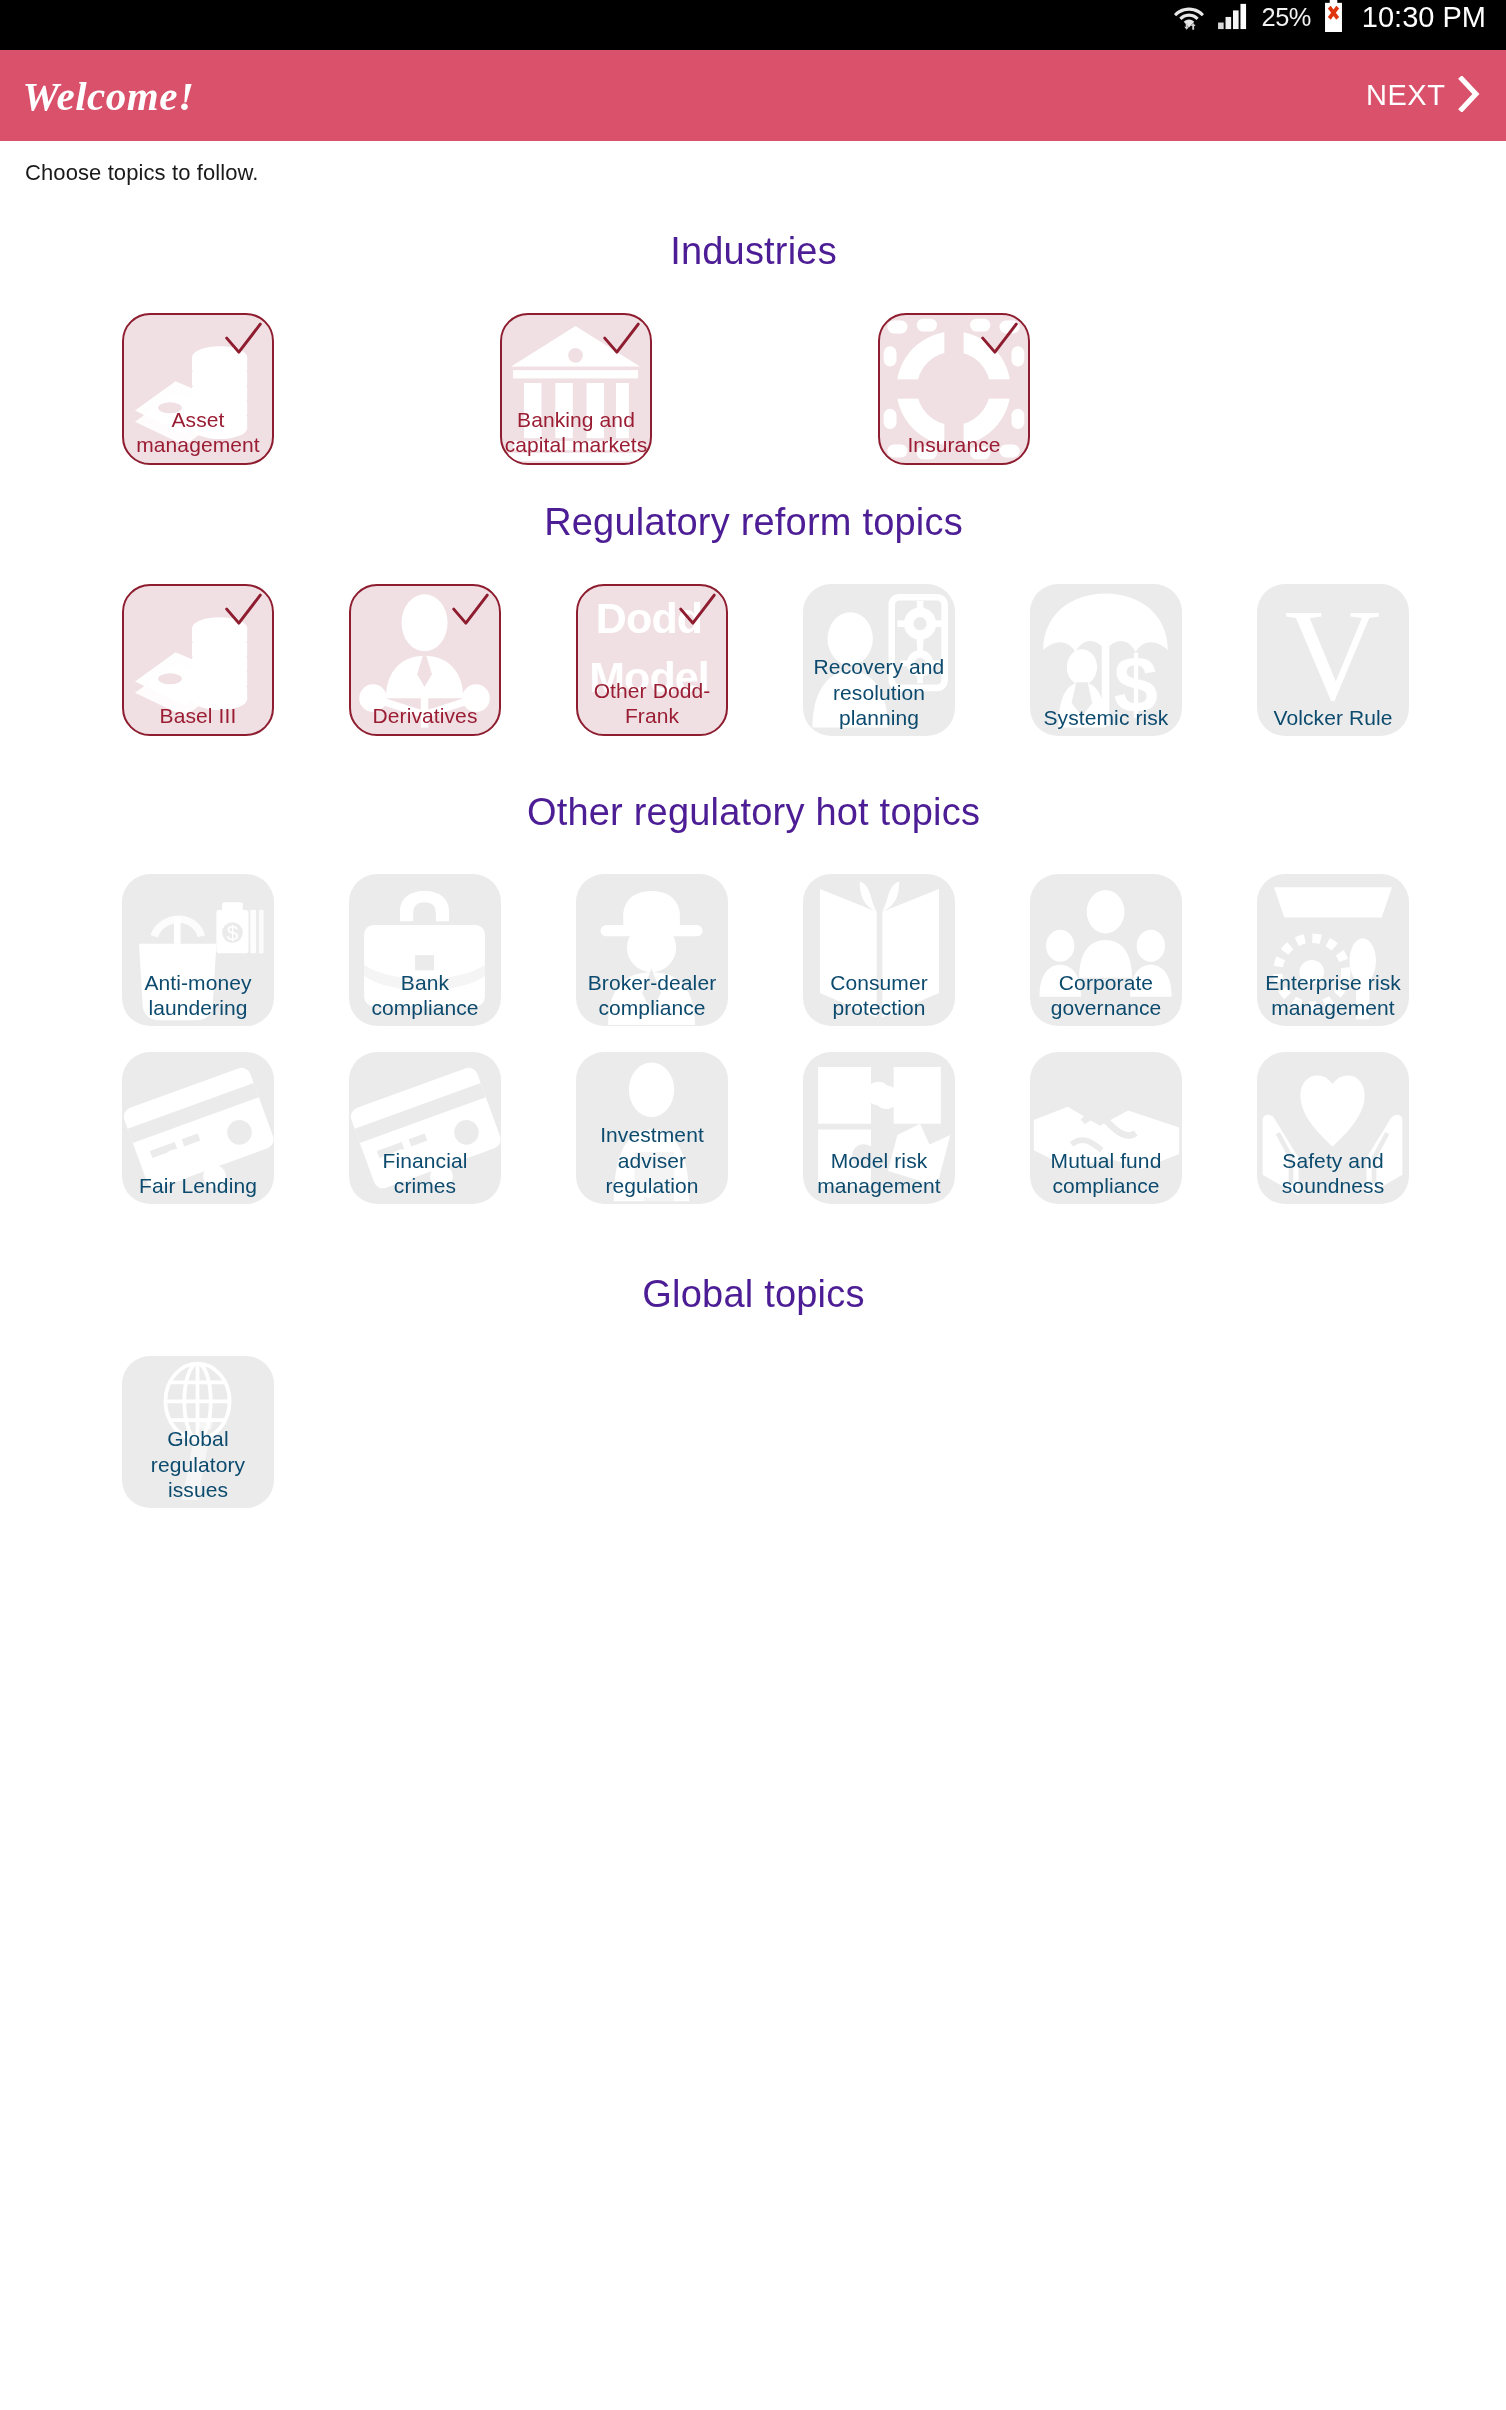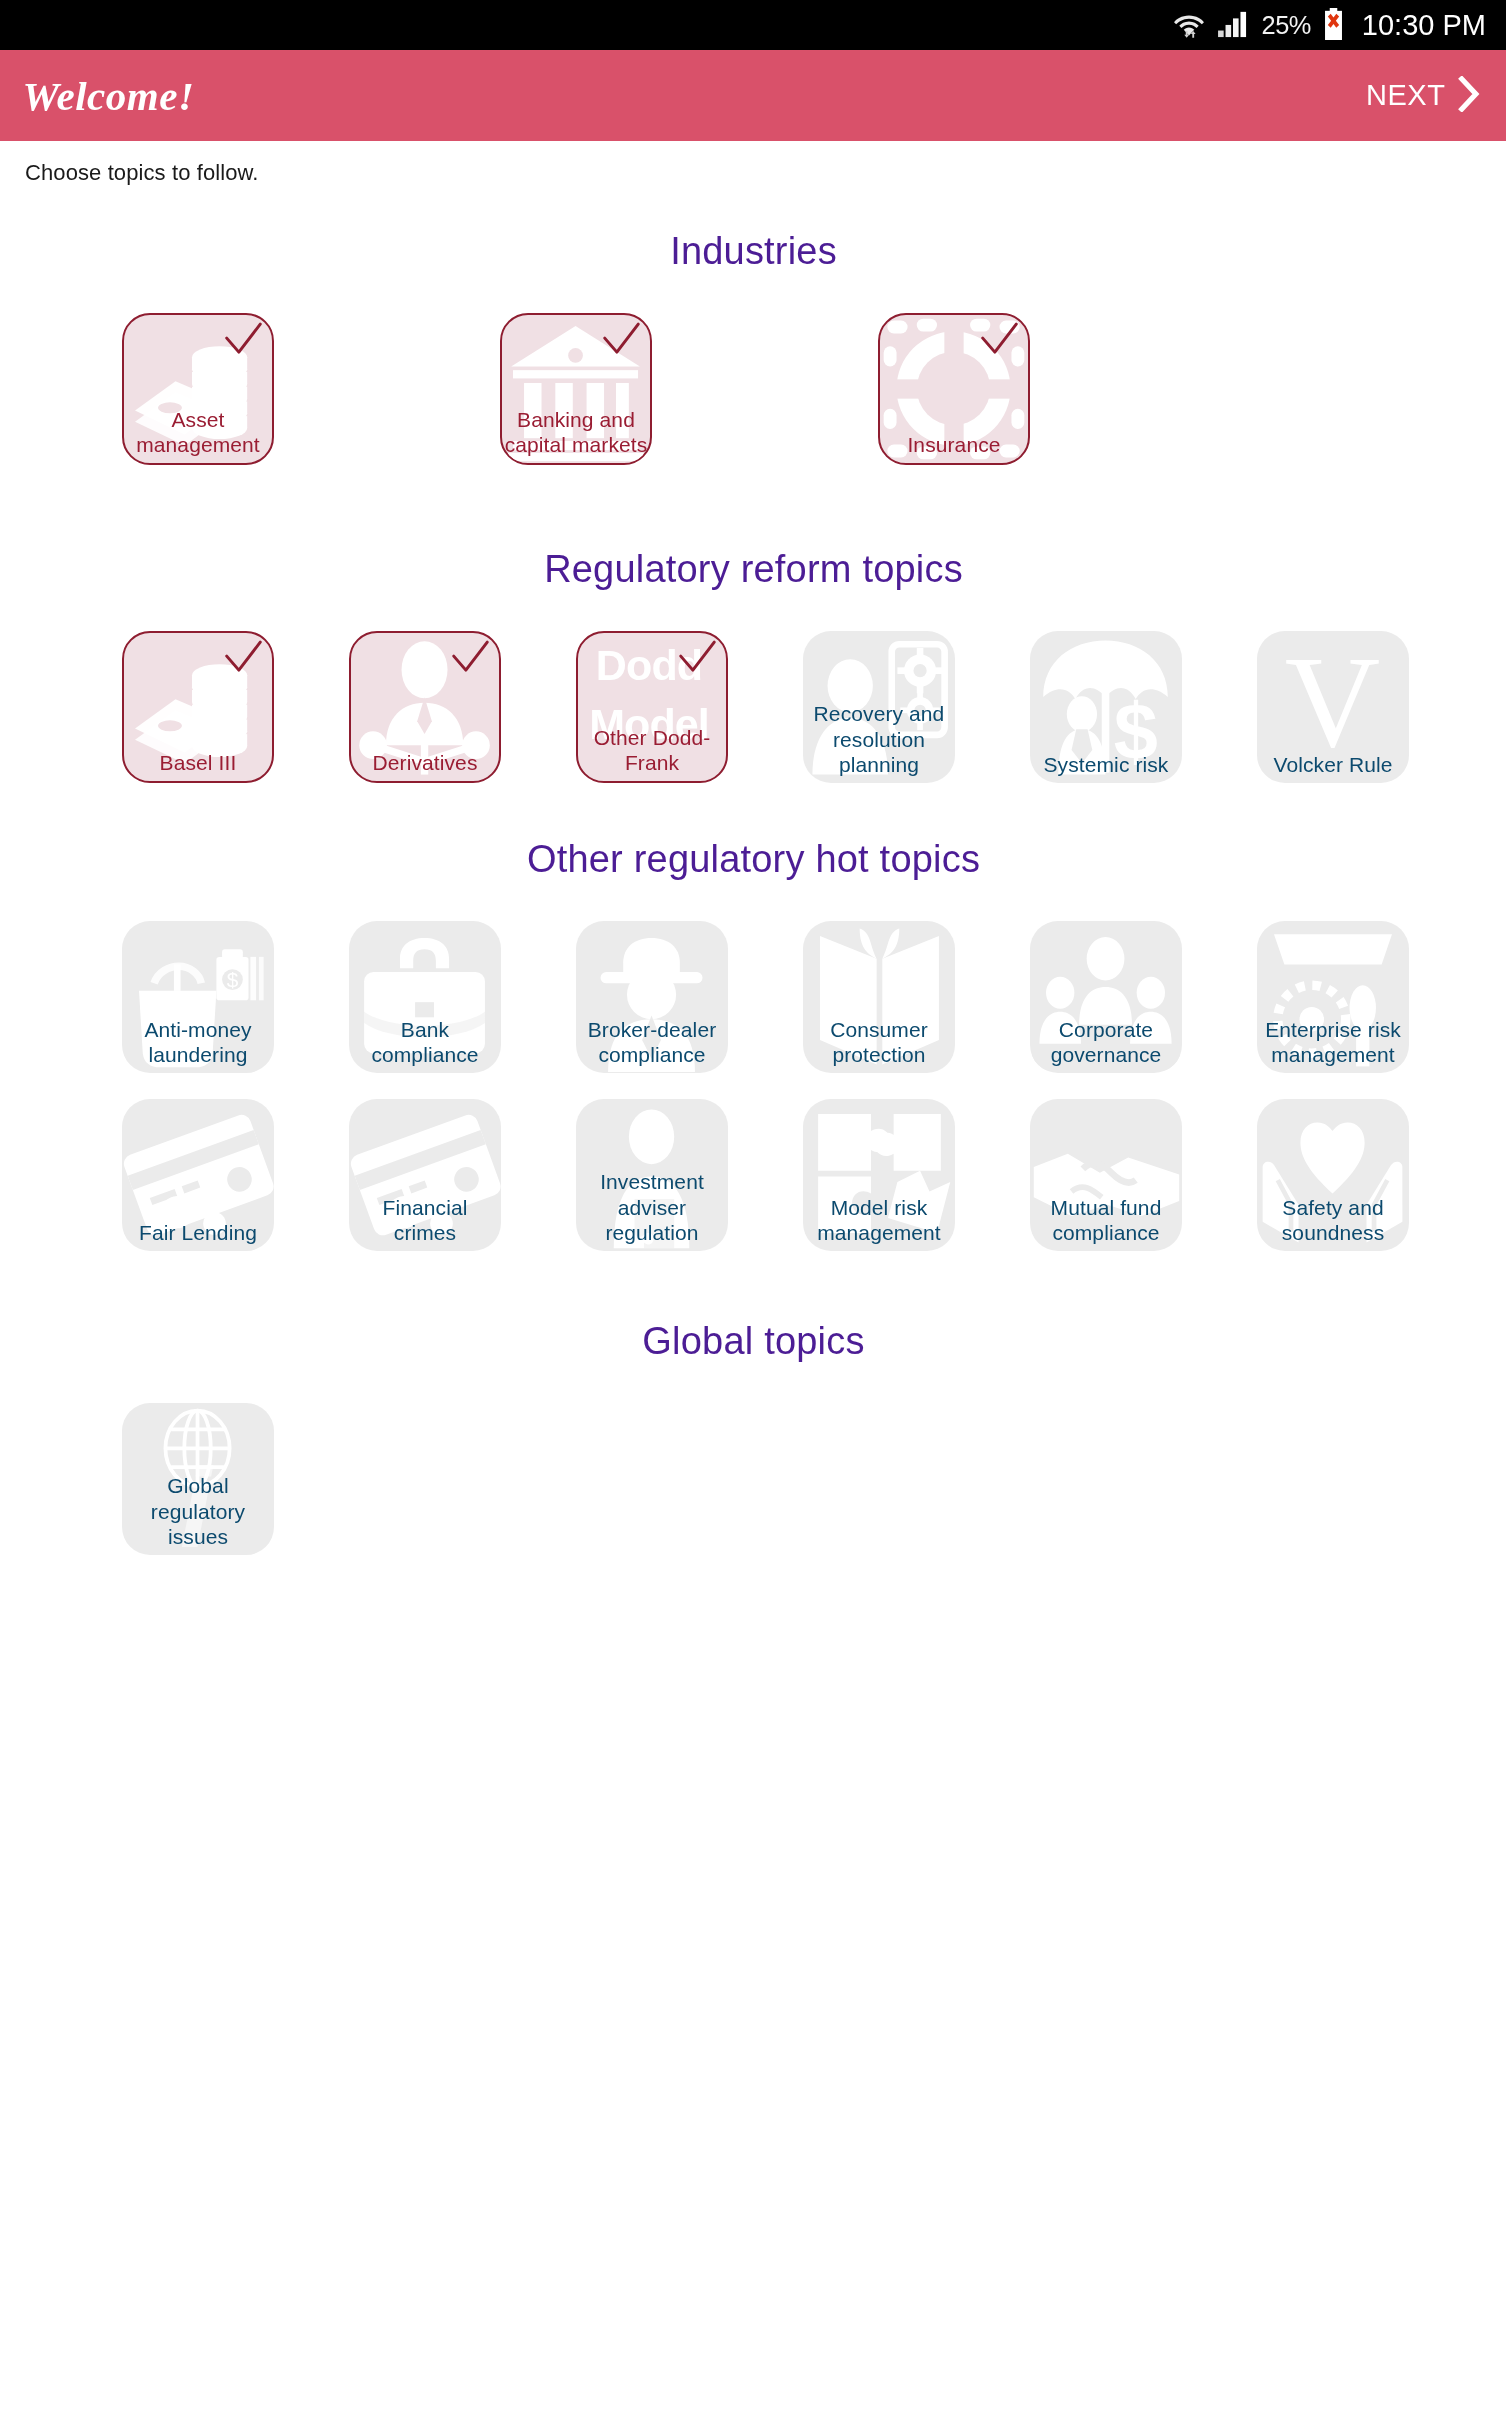--- a/index.html
+++ b/index.html
@@ -14,21 +14,21 @@
     -webkit-font-smoothing: antialiased;
     overflow: hidden;
     position: relative;
   }
 
   
   .statusbar {
     height: 50px;
     background: #000000;
     display: flex;
-    align-items: center;
+    align-items: flex-start;
     justify-content: flex-end;
     padding-right: 21px;
     box-sizing: border-box;
     color: #ffffff;
   }
   .statusbar .sb-group {
     display: flex;
     align-items: center;
     gap: 12.2px;
   }
@@ -88,21 +88,21 @@
   
   .section-title {
     text-align: center;
     font-size: 38px;
     color: #4c1d95;
     font-weight: normal;
     margin: 0;
     letter-spacing: 0.2px;
   }
   .sec-industries    { margin-top: 44px; }
-  .sec-reform        { margin-top: 83px; text-align: center; }
+  .sec-reform        { margin-top: 36px; text-align: center; }
   .sec-hot           { margin-top: 55px; }
   .sec-global        { margin-top: 69px; }
 
   .tile-row {
     display: flex;
     padding-left: 122px;
     box-sizing: border-box;
   }
   .tile-row.industries { margin-top: 40px; }
   .tile-row.grid6      { margin-top: 40px; }

